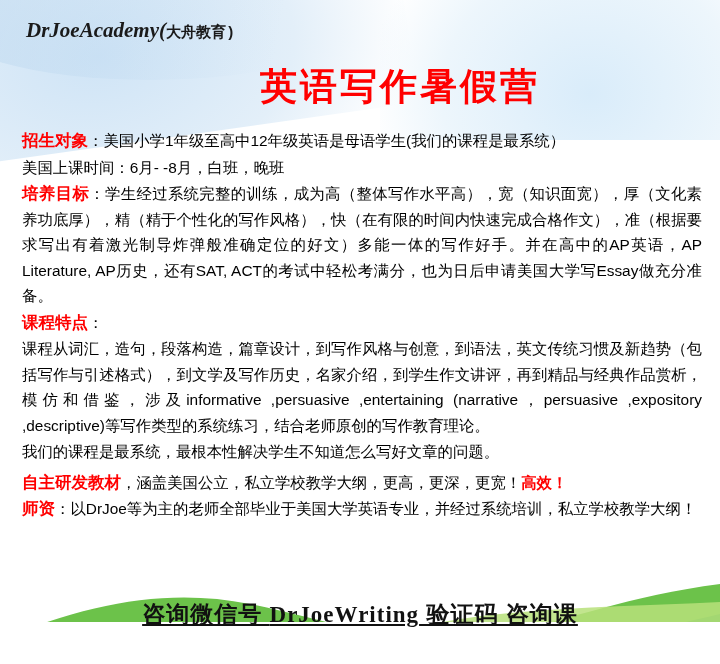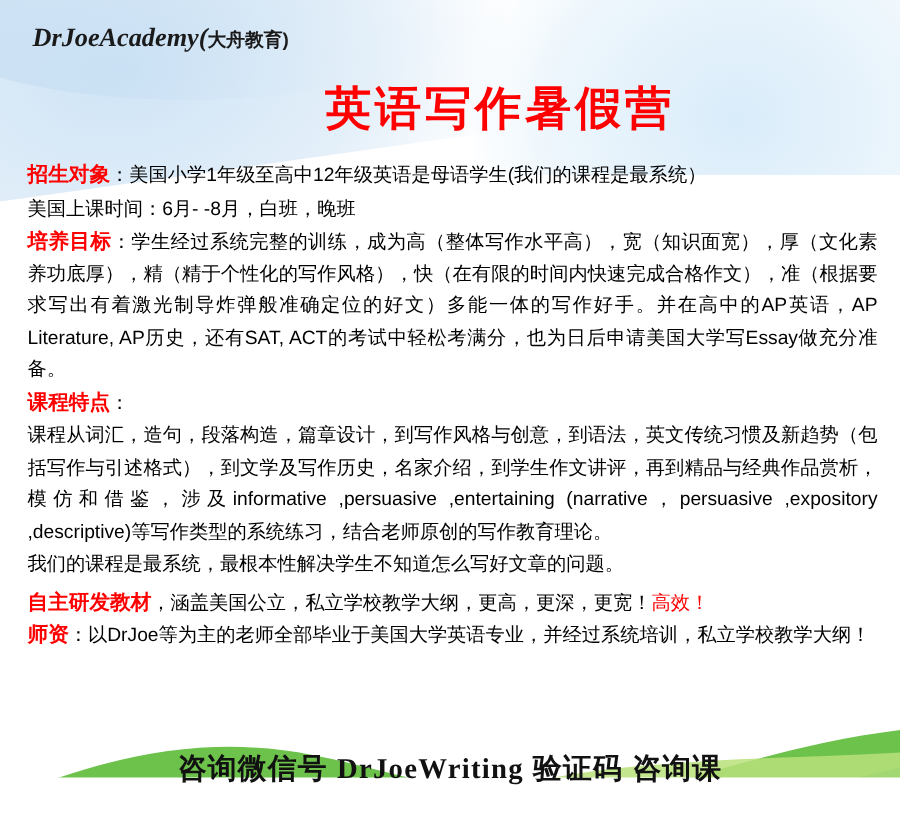--- a/index.html
+++ b/index.html
@@ -70,21 +70,21 @@
     top: 18px;
     font-family: "Liberation Serif", serif;
     font-size: 21px;
     font-weight: bold;
     font-style: italic;
     color: #1a1a1a;
     letter-spacing: 0px;
     white-space: nowrap;
   }
   .brand .cn {
-    font-family: Liberation Sans, sans-serif;
+    font-family: Liberation Mono, monospace;
     font-style: normal;
     font-weight: bold;
     font-size: 15px;
     color: #1a1a1a;
   }
 
   .title {
     position: absolute;
     left: 0;
     top: 62px;
@@ -112,35 +112,36 @@
     text-align: justify;
   }
   .lbl-red-lg {
     color: #ff0000;
     font-weight: bold;
     font-size: 16.5px;
     margin-top: 48px;
   }
   .hl-red {
     color: #ff0000;
-    font-weight: normal;
+    font-weight: bold;
   }
   .spacer-sm { height: 4px; }
 
   .footer-text {
     position: absolute;
     left: 0;
     bottom: 34px;
     width: 720px;
     text-align: center;
     font-family: "Liberation Serif", serif;
     font-size: 23px;
     font-weight: bold;
     color: #111111;
     letter-spacing: 1px;
+    text-decoration: underline;
   }
   .footer-text .cnf {
     font-family: "Liberation Sans", sans-serif;
   }
 </style>
 </head>
 <body>
 
 <div class="poster">
 

